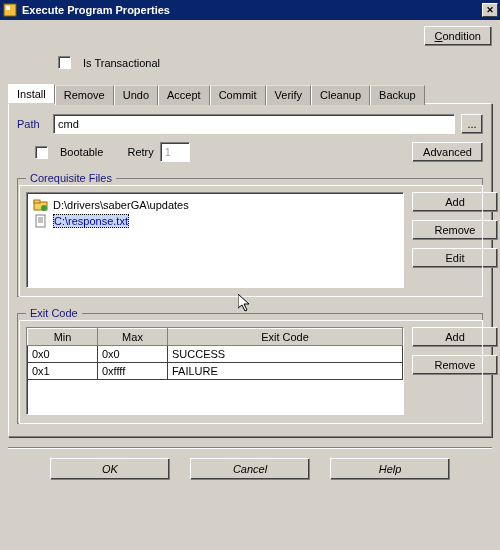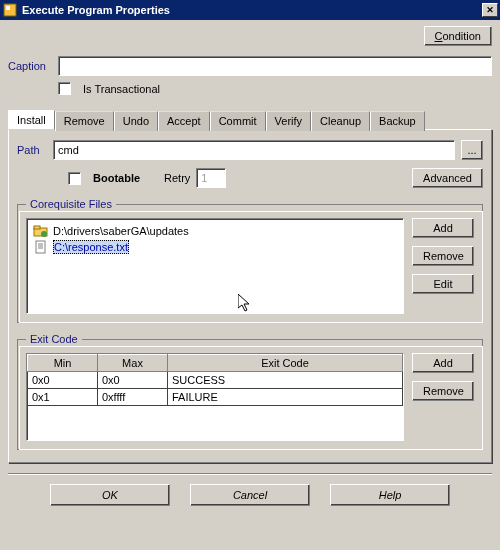--- a/index.html
+++ b/index.html
@@ -22,21 +22,21 @@
   .tab:not(.active){ background:#c8c4bc; top:2px; border-top-color:#e0e0e0;}
   .tab-panel { border:1px solid #fff; border-left-color:#fff; border-top-color:#fff; border-right-color:#808080; border-bottom-color:#808080; padding:10px 8px 12px 8px; background:#d4d0c8; box-shadow: 1px 1px 0 #404040; }
   fieldset { border:1px solid #808080; border-radius:0; padding:8px; margin:10px 0 0 0; position:relative; }
   fieldset legend { color:#15157a; padding:0 4px; background:#d4d0c8; }
   fieldset::after{content:"";position:absolute;left:1px;top:1px;right:-1px;bottom:-1px;border:1px solid #fff;pointer-events:none;}
   .file-pane { display:flex; gap:8px; }
   .file-list { flex:1; background:#fff; border:1px solid #808080; border-right-color:#fff; border-bottom-color:#fff; box-shadow: inset 1px 1px 0 #404040; height:96px; padding:4px; overflow:auto; }
   .file-item { display:flex; align-items:center; gap:4px; padding:1px 2px; }
   .file-item.selected span.txt { background:#c8d8f8; border:1px dotted #000; }
   .side-btns { display:flex; flex-direction:column; gap:8px; width:62px; }
-  .side-btns .btn { width:62px; }
+  .side-btns .btn { width:86px; }
   .ec-row { display:flex; gap:8px; }
   .ec-table { flex:1; background:#fff; border:1px solid #808080; border-right-color:#fff; border-bottom-color:#fff; box-shadow: inset 1px 1px 0 #404040; }
   .ec-table table { border-collapse:collapse; width:100%; }
   .ec-table th { background:#d4d0c8; border:1px solid #808080; border-top-color:#fff; border-left-color:#fff; font-weight:normal; padding:2px 4px; }
   .ec-table td { border:1px solid #404040; padding:2px 4px; }
   .bottom-bar { display:flex; justify-content:center; gap:20px; padding:10px 0 6px 0; border-top:1px solid #808080; margin-top:10px; box-shadow: inset 0 1px 0 #fff; font-style: italic; }
   .bottom-bar .btn { width:120px; padding:4px 0; }
   .underline-first::first-letter { text-decoration:underline; }
   .folder-icon svg, .doc-icon svg { display:block; }
   .cursor { position:absolute; left:238px; top:294px; pointer-events:none; }
@@ -54,24 +54,20 @@
   <span class="title">Execute Program Properties</span>
   <div class="close">✕</div>
 </div>
 
 <div class="window-body">
 
   <div class="top-right">
     <div class="btn underline-first">Condition</div>
   </div>
 
-  <div class="row" style="margin-bottom:6px;">
-    <span class="label" style="width:44px">Caption</span>
-    <input class="input" style="flex: 1 1 0%;" value="">
-  </div>
 
   <div class="row" style="margin-left:50px; margin-bottom:4px;">
     <span class="checkbox"></span>
     <span>Is Transactional</span>
   </div>
 
   <div class="tabs">
     <div class="tab active">Install</div>
     <div class="tab">Remove</div>
     <div class="tab">Undo</div>
@@ -84,21 +80,21 @@
 
   <div class="tab-panel">
 
     <div class="row" style="margin-bottom:8px;">
       <span class="label" style="width:30px">Path</span>
       <input class="input" style="flex: 1 1 0%;" value="cmd">
       <div class="btn" style="width:22px;padding:3px 0">...</div>
     </div>
 
     <div class="row" style="margin-bottom:4px;">
-      <div class="row" style="margin-left:51px;font-weight:bold;">
+      <div class="row" style="margin-left:18px;">
         <span class="checkbox"></span>
         <span>Bootable</span>
       </div>
       <div class="row" style="margin-left:18px;">
         <span>Retry</span>
         <input class="input" style="width: 30px; color: rgb(160, 160, 160);" disabled="" value="1">
       </div>
       <div style="flex:1"></div>
       <div class="btn">Advanced</div>
     </div>

